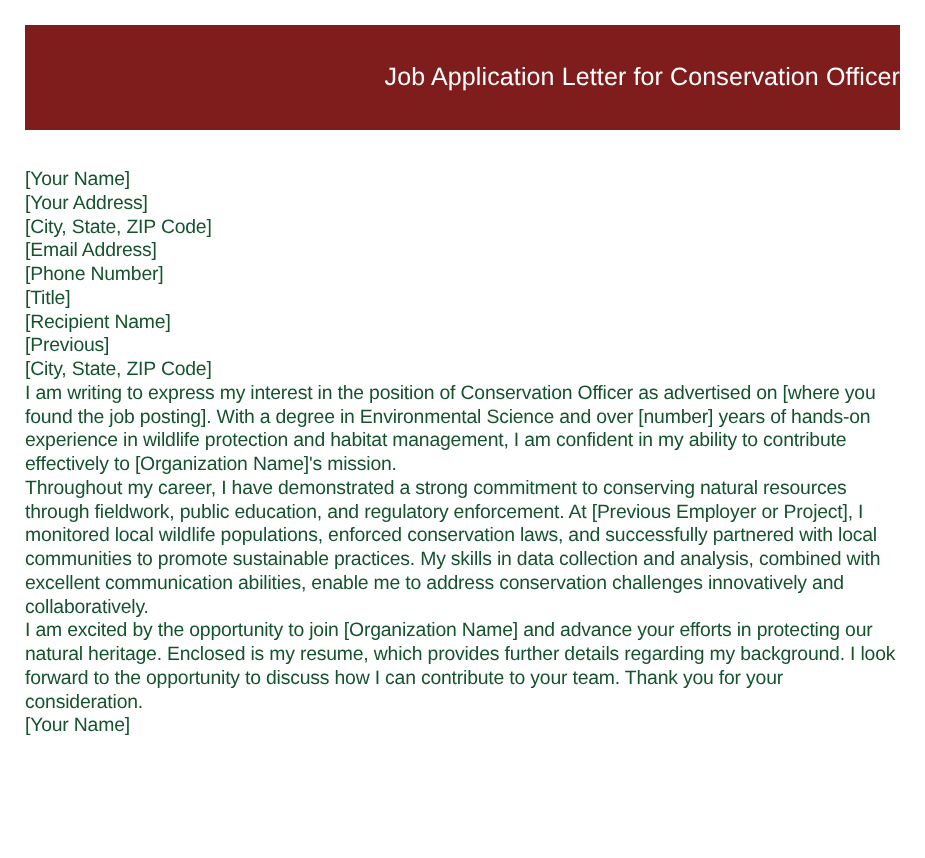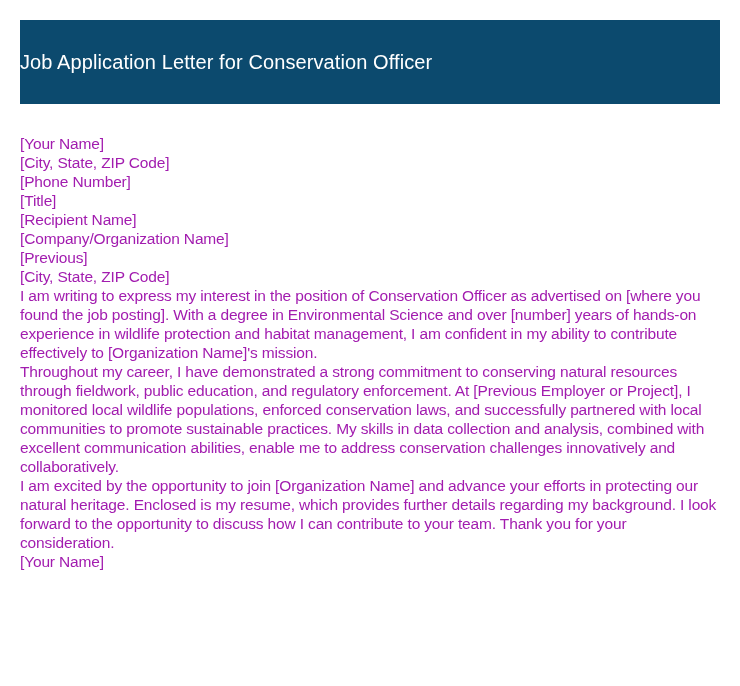--- a/index.html
+++ b/index.html
@@ -13,65 +13,66 @@
       position: relative;
       overflow: hidden;
       font-family: "Liberation Sans", "DejaVu Sans", sans-serif;
     }
     .header {
       position: absolute;
       left: 20px;
       top: 20px;
       width: 700px;
       height: 84px;
-      background: #0c4a6e;
+      background: #7f1d1d;
       display: flex;
       align-items: center;
-      justify-content: flex-start;
+      justify-content: flex-end;
     }
     .header h1 {
       margin: 0;
       color: #ffffff;
       font-size: 20px;
       font-weight: normal;
       letter-spacing: 0.1px;
     }
     .letter {
       position: absolute;
       left: 20px;
       top: 134px;
       width: 700px;
-      color: #a21caf;
+      color: #14532d;
       font-size: 15.5px;
       line-height: 19px;
       letter-spacing: -0.15px;
     }
     .letter .line,
     .letter p {
       margin: 0;
       padding: 0;
     }
   </style>
 </head>
 <body>
 
 <div class="header">
   <h1>Job Application Letter for Conservation Officer</h1>
 </div>
 
 <div class="letter">
   <div>
     <div class="line">[Your Name]</div>
+    <div class="line">[Your Address]</div>
     <div class="line">[City, State, ZIP Code]</div>
+    <div class="line">[Email Address]</div>
     <div class="line">[Phone Number]</div>
   </div>
   <div>
     <div class="line">[Title]</div>
     <div class="line">[Recipient Name]</div>
-    <div class="line">[Company/Organization Name]</div>
     <div class="line">[Previous]</div>
     <div class="line">[City, State, ZIP Code]</div>
   </div>
   <p>I am writing to express my interest in the position of Conservation Officer as advertised on [where you found the job posting]. With a degree in Environmental Science and over [number] years of hands-on experience in wildlife protection and habitat management, I am confident in my ability to contribute effectively to [Organization Name]'s mission.</p>
   <p>Throughout my career, I have demonstrated a strong commitment to conserving natural resources through fieldwork, public education, and regulatory enforcement. At [Previous Employer or Project], I monitored local wildlife populations, enforced conservation laws, and successfully partnered with local communities to promote sustainable practices. My skills in data collection and analysis, combined with excellent communication abilities, enable me to address conservation challenges innovatively and collaboratively.</p>
   <p>I am excited by the opportunity to join [Organization Name] and advance your efforts in protecting our natural heritage. Enclosed is my resume, which provides further details regarding my background. I look forward to the opportunity to discuss how I can contribute to your team. Thank you for your consideration.</p>
   <div class="line">[Your Name]</div>
 </div>
 
 </body></html>

